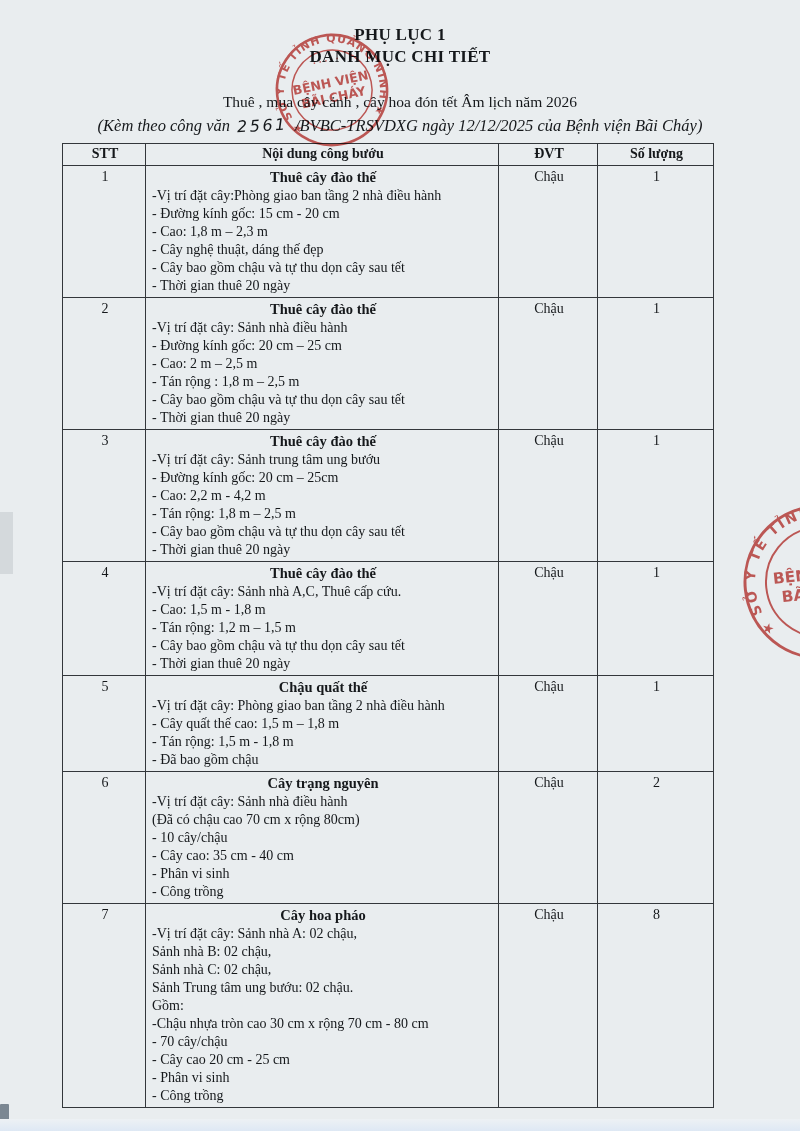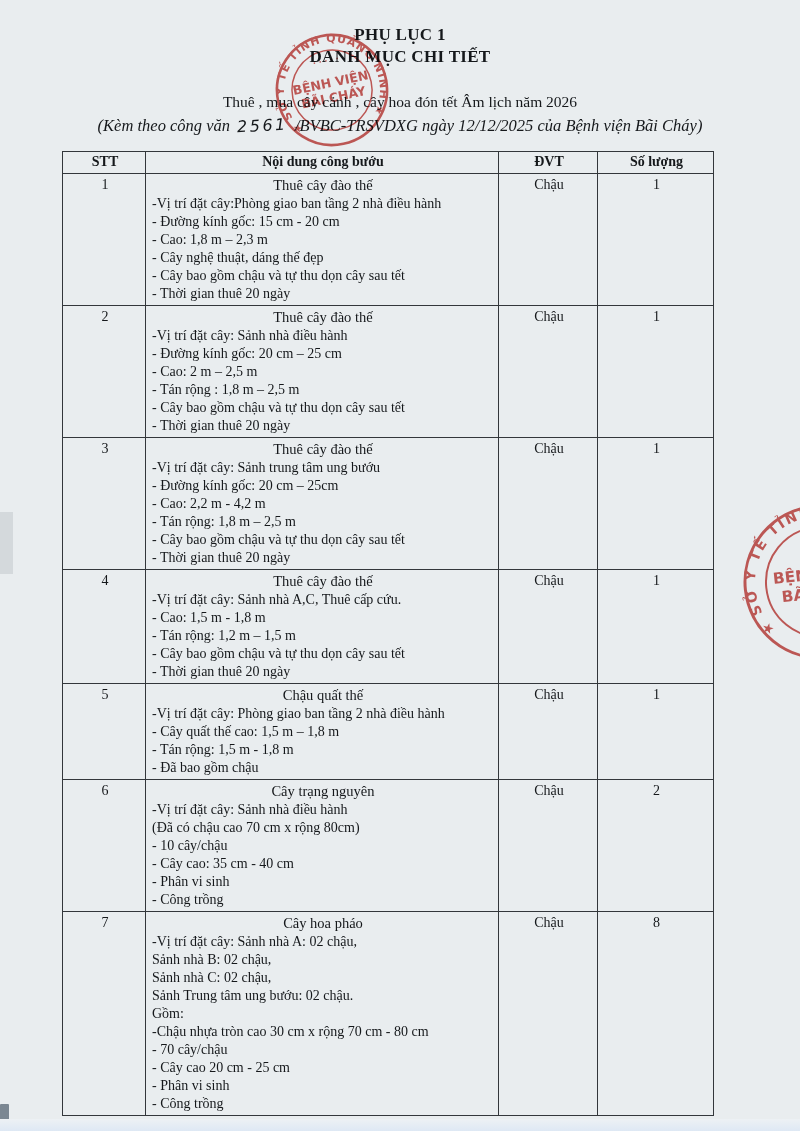--- a/index.html
+++ b/index.html
@@ -20,36 +20,36 @@
   .reference{font-size:16.5px;font-style:italic;line-height:21px;margin-top:3px;}
   .handwritten{
     font-family:"DejaVu Sans", sans-serif;
     font-style:italic;font-size:16px;letter-spacing:2.5px;
     display:inline-block;transform:rotate(-3deg);padding:0 3px;
   }
 
   
   table.items{
     border-collapse:collapse;
-    margin:15px 0 0 62px;
+    margin:7px 0 0 62px;
     width:651px;
     table-layout:fixed;
     position:relative;z-index:2;
   }
   table.items th, table.items td{
     border:1.5px solid #33373b;
     padding:1px 4px 2px 6px;
     vertical-align:top;
     font-size:14px;
   }
   th.hdr{font-weight:bold;font-size:14.5px;text-align:center;padding:2px 2px 3px 2px;line-height:18px;}
   td.c-stt{text-align:center;font-size:14.5px;line-height:20px;}
   td.c-dvt{text-align:center;font-size:14.5px;line-height:20px;}
   td.c-qty{text-align:center;font-size:14.5px;line-height:20px;}
-  .row-title{font-weight:normal;text-align:center;line-height:20px;font-size:14.5px;}
+  .row-title{font-weight:bold;text-align:center;line-height:20px;font-size:14.5px;}
   .line{line-height:18px;text-align:left;}
 
   
   .stamp{position:absolute;opacity:.85;mix-blend-mode:multiply;pointer-events:none;}
   .stamp-top{left:259px;top:14px;z-index:3;}
   .stamp-right{left:731px;top:492px;z-index:3;}
   .stamp text{font-family:"DejaVu Sans", sans-serif;}
 
   
   .artifact-left-strip{position:absolute;left:0;top:512px;width:13px;height:62px;background:#c3c9cc;opacity:.55;z-index:1;}

